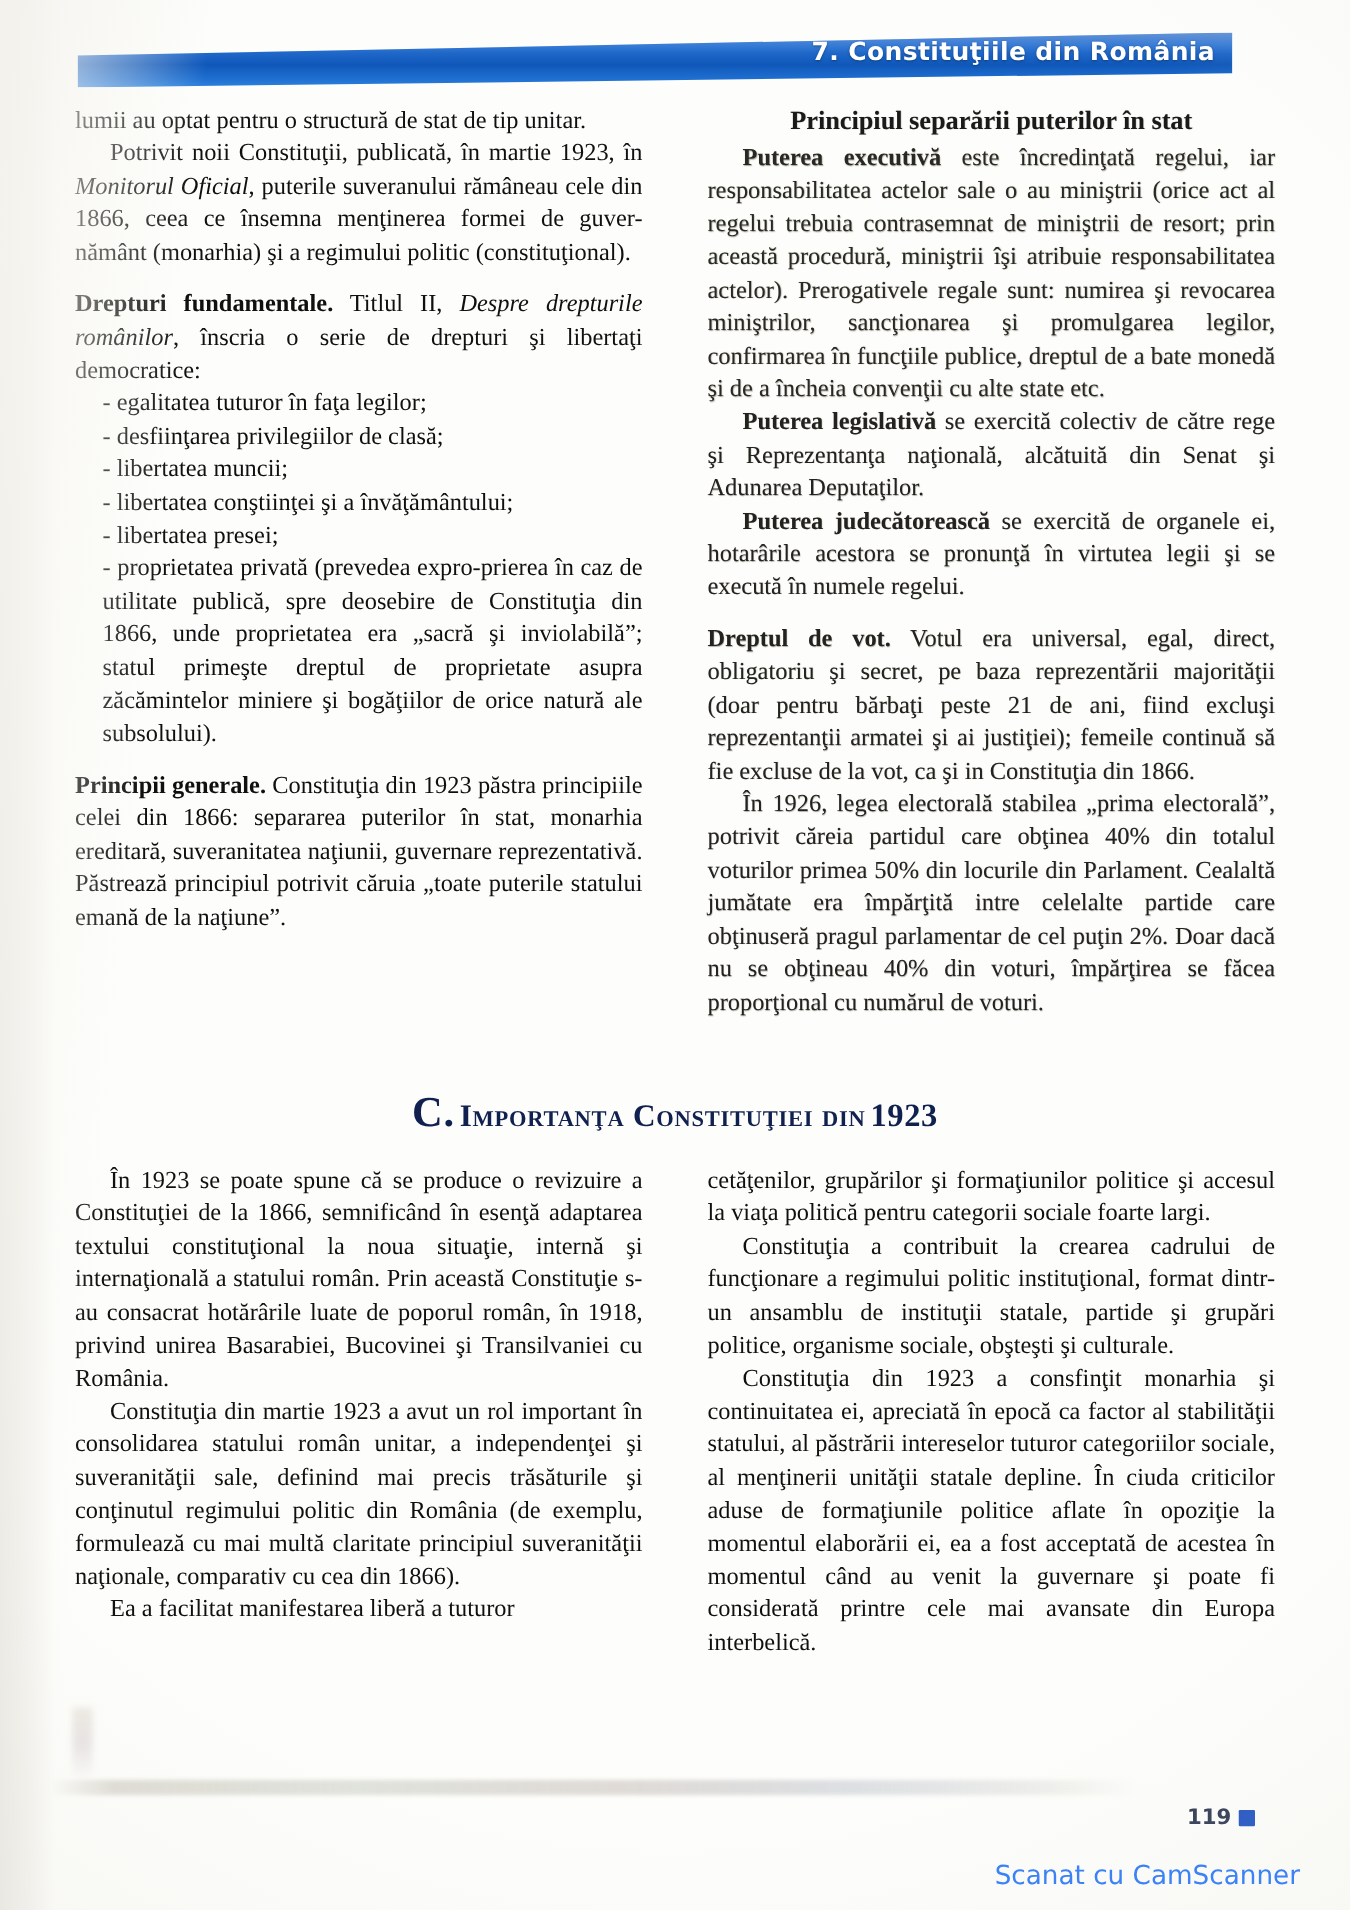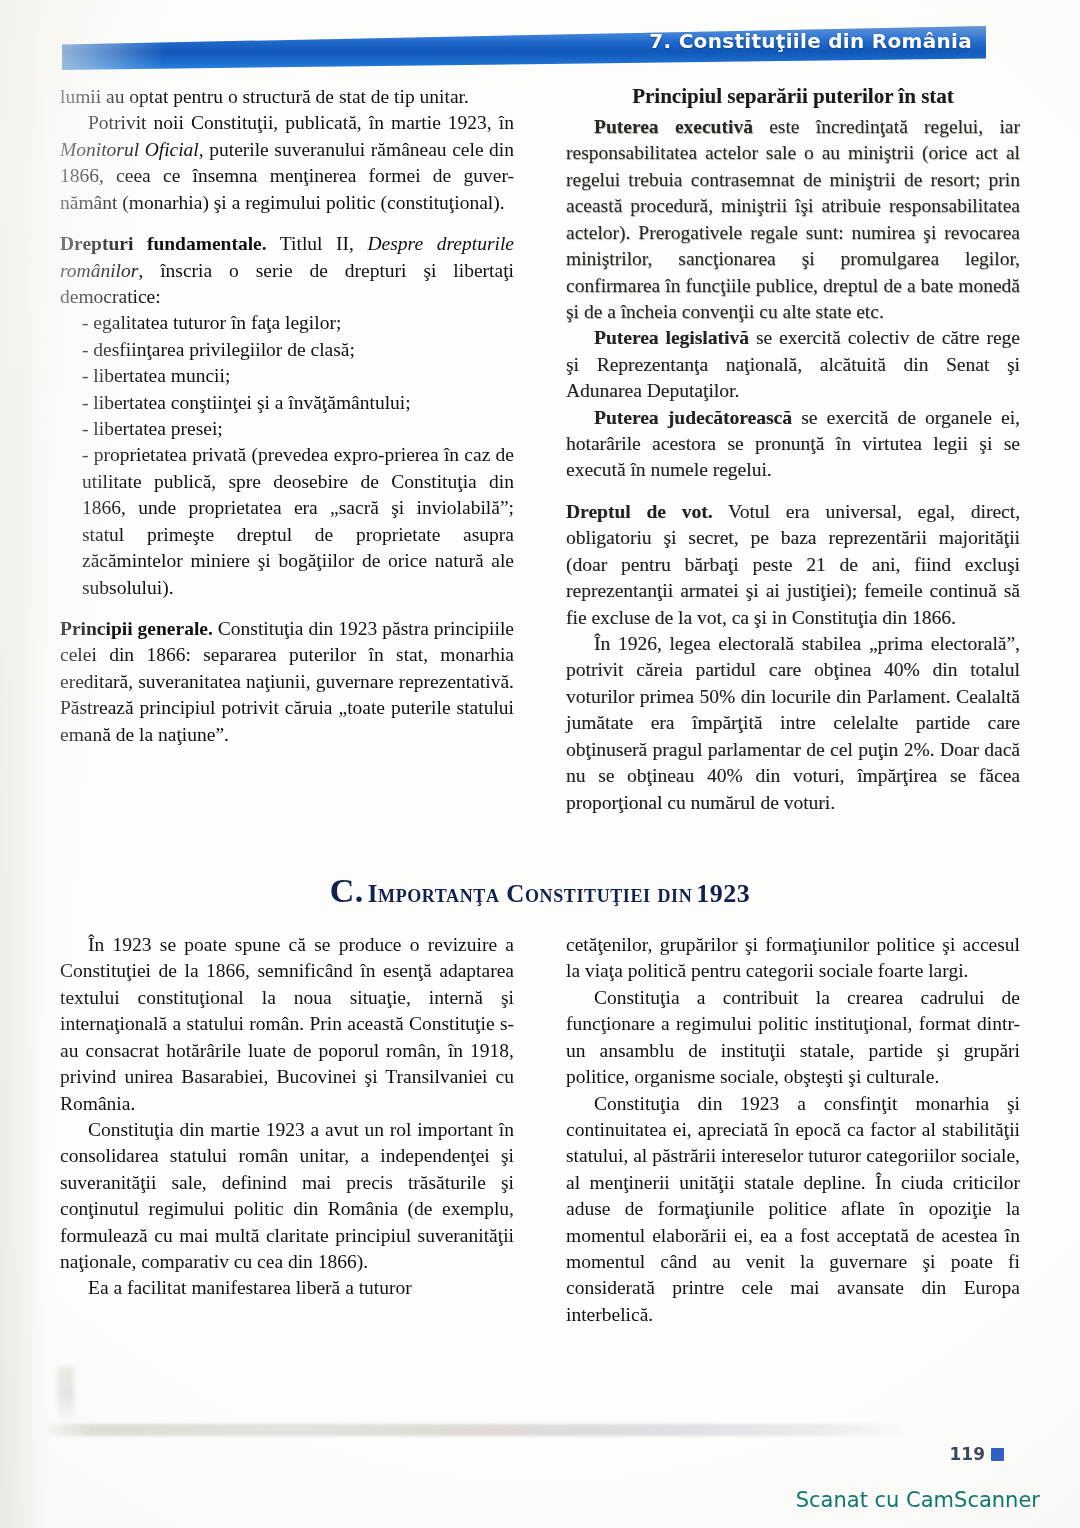--- a/index.html
+++ b/index.html
@@ -223,21 +223,21 @@
     display: inline-block;
     border-radius: 1px;
   }
   .camscanner {
     position: absolute;
     right: 40px;
     bottom: 16px;
     z-index: 7;
     font-family: "DejaVu Sans", sans-serif;
     font-size: 21px;
-    color: #0f766e;
+    color: #3b82f6;
   }
 </style>
 </head>
 <body>
 
 <div class="page">
 
   <div class="scan-edge-left"></div>
   <div class="scan-edge-bottom"></div>
   <div class="scan-blotch"></div>

